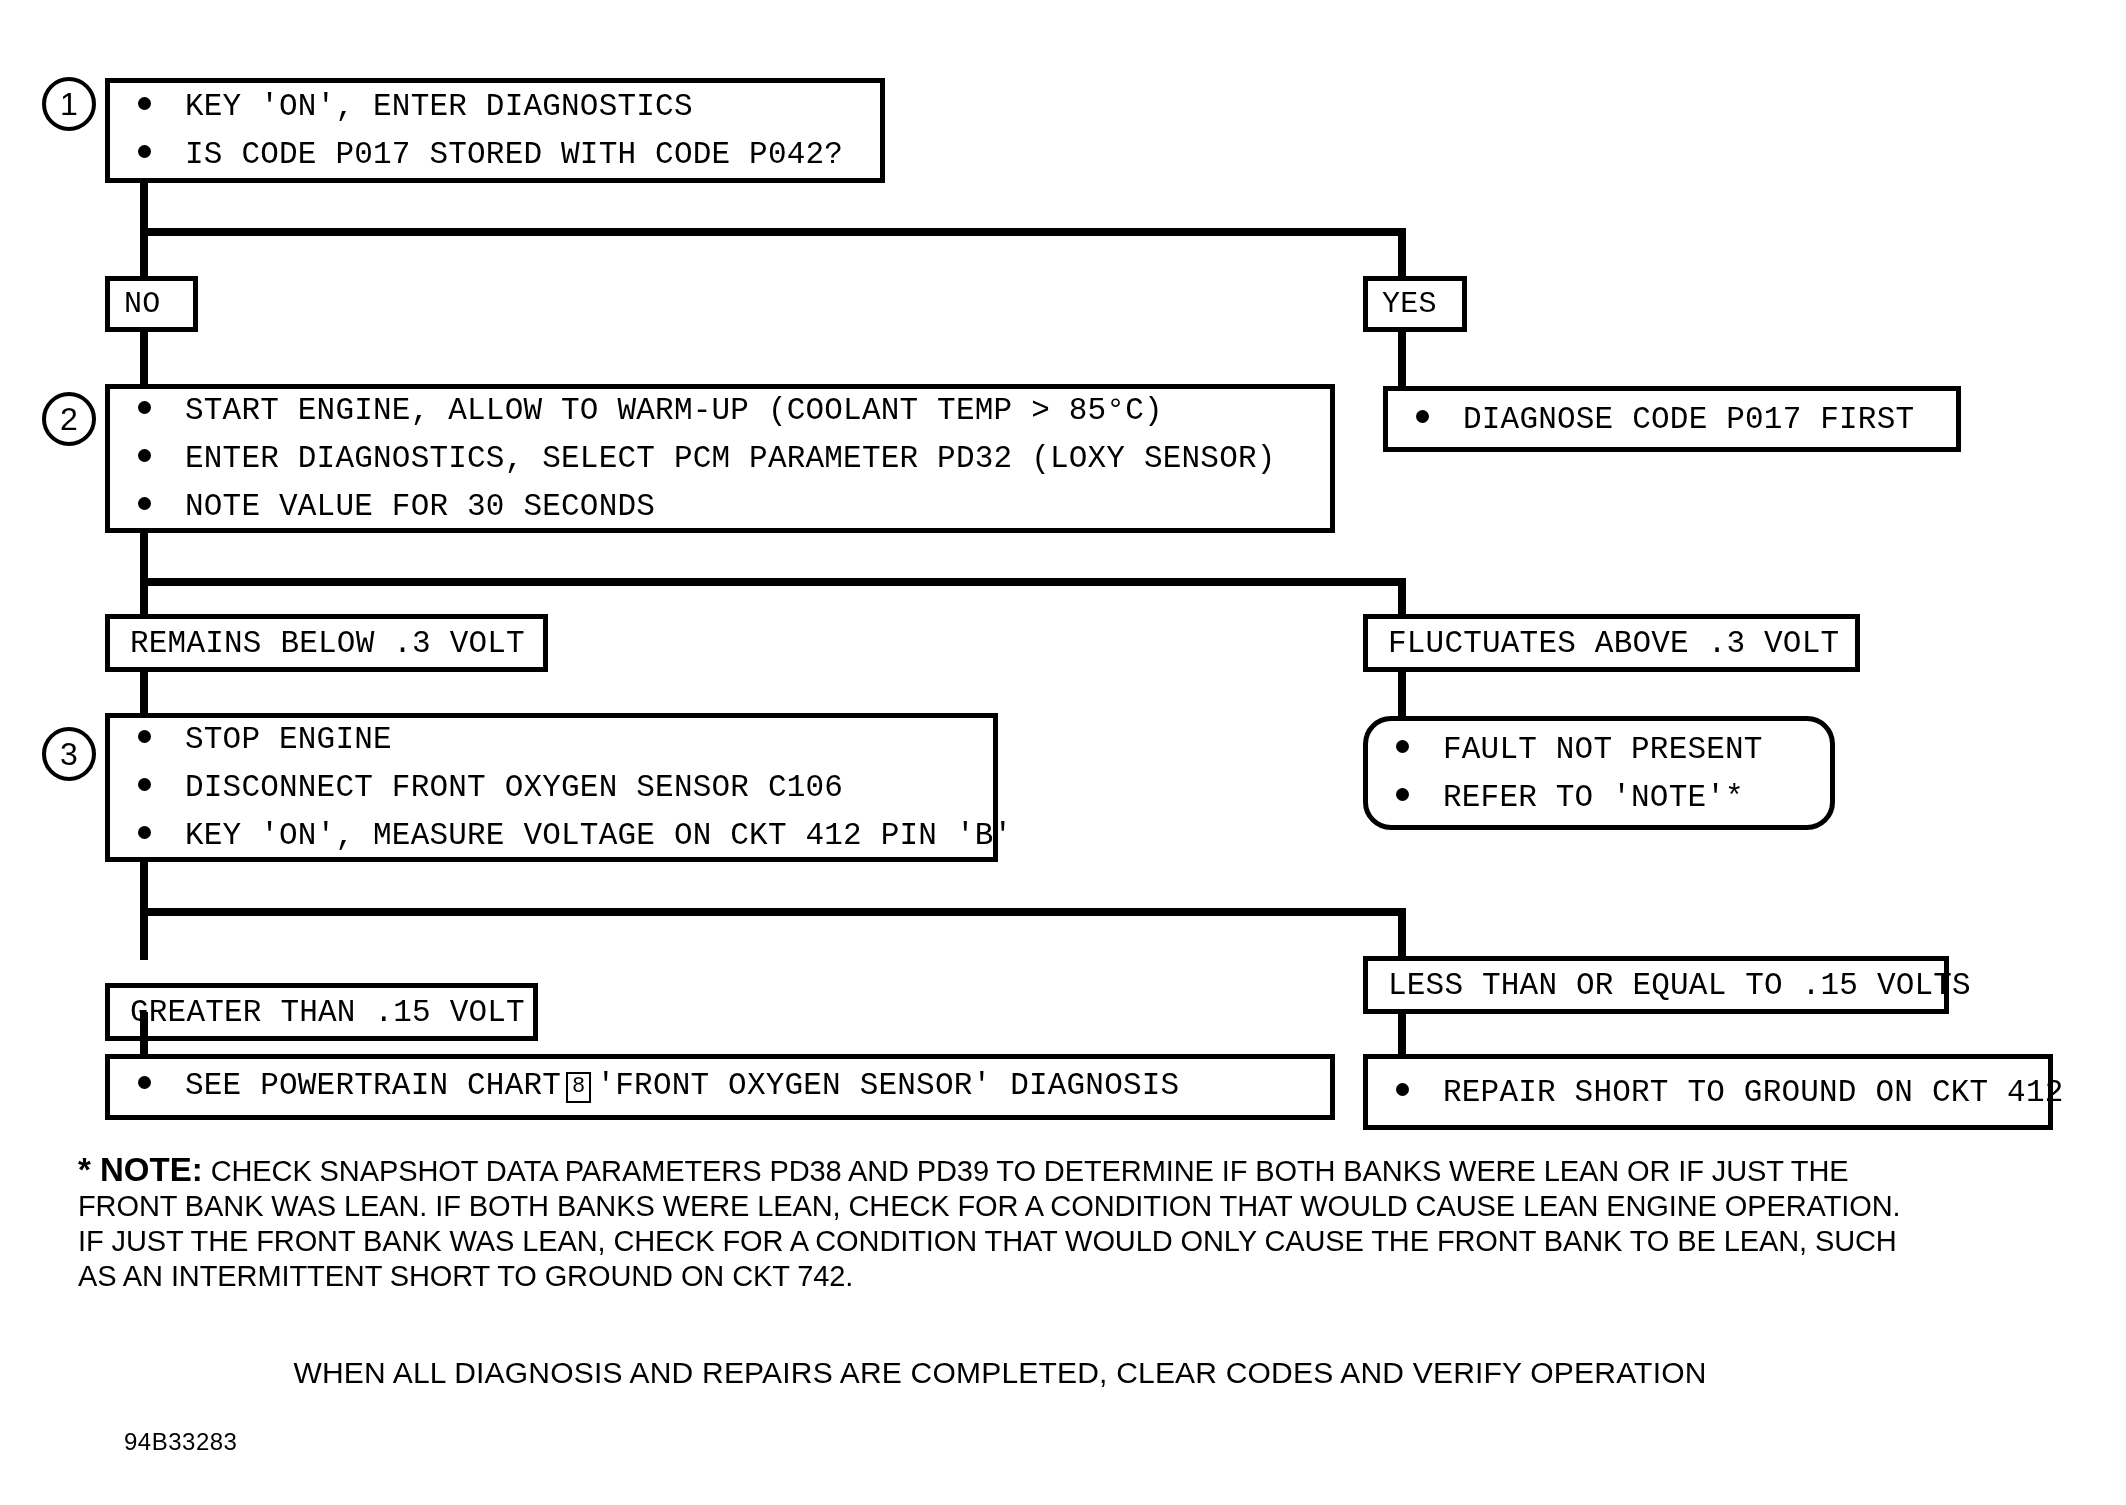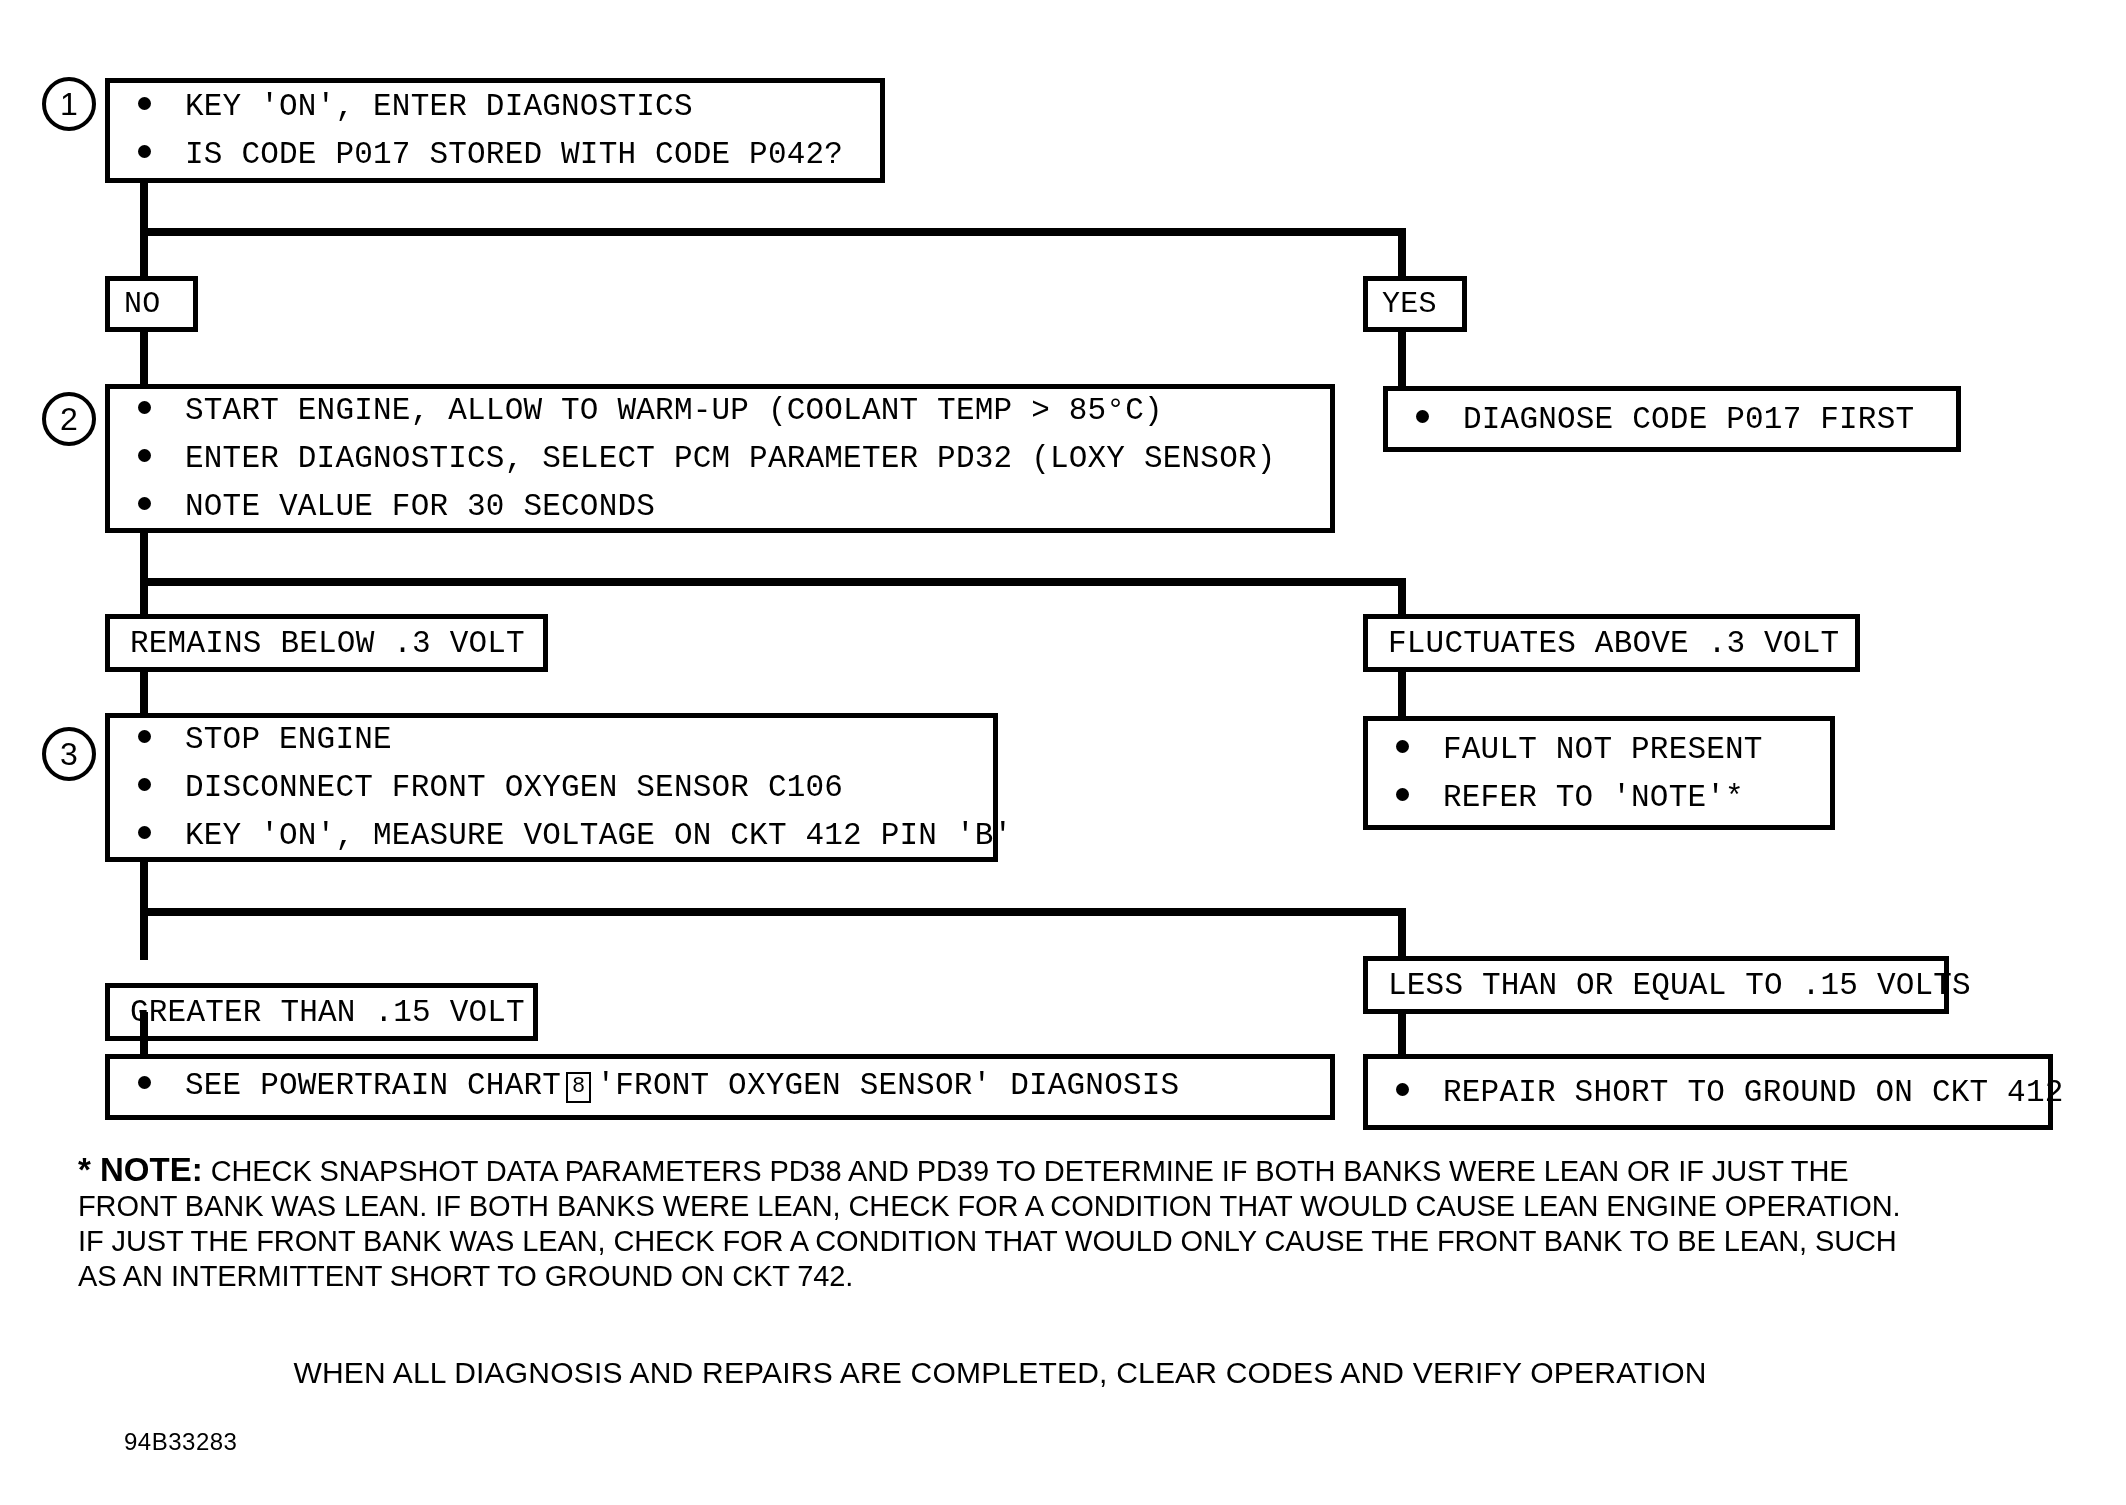--- a/index.html
+++ b/index.html
@@ -221,21 +221,21 @@
     <div class="bullet-row">
       <span class="dot"></span>
       <span class="btxt">DISCONNECT FRONT OXYGEN SENSOR C106</span>
     </div>
     <div class="bullet-row">
       <span class="dot"></span>
       <span class="btxt">KEY 'ON', MEASURE VOLTAGE ON CKT 412 PIN 'B'</span>
     </div>
   </div>
 
-  <div class="box" id="box-fault" style="left:1363px; top:716px; width:472px; height:114px;">
+  <div class="box" id="box-fault" style="left:1363px; top:716px; width:472px; height:114px;border-radius:28px;">
     <div class="bullet-row">
       <span class="dot"></span>
       <span class="btxt">FAULT NOT  PRESENT</span>
     </div>
     <div class="bullet-row">
       <span class="dot"></span>
       <span class="btxt">REFER TO 'NOTE'*</span>
     </div>
   </div>
 

